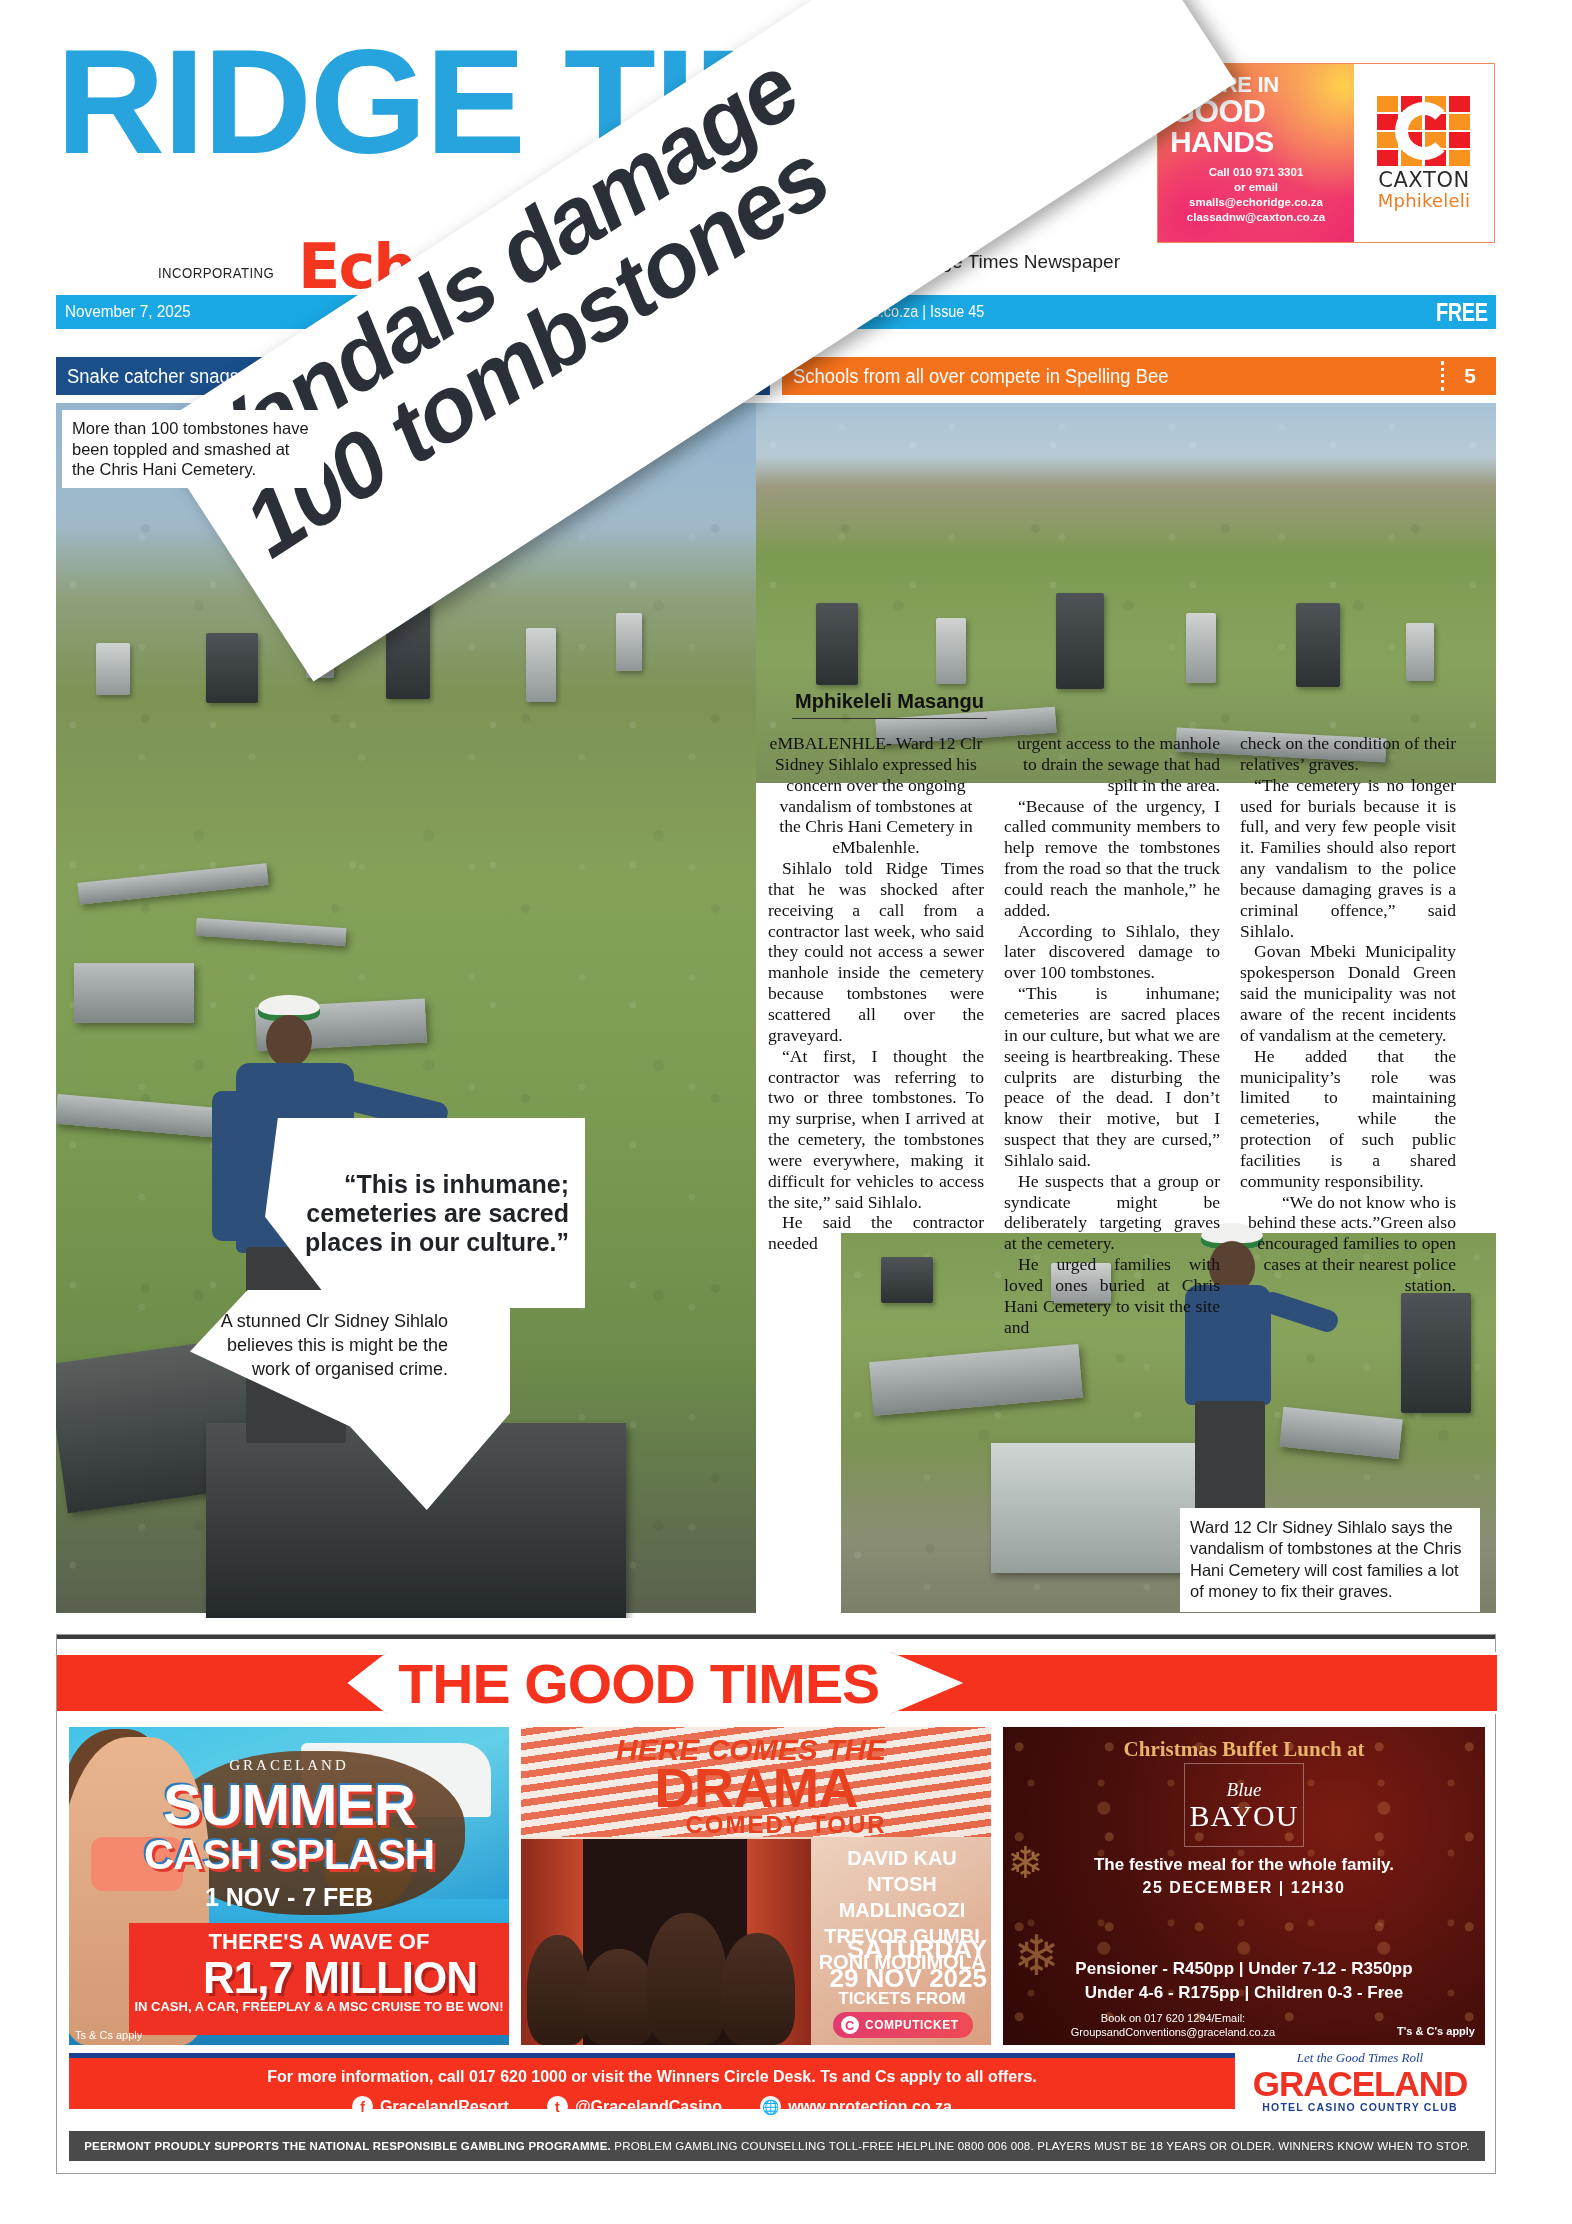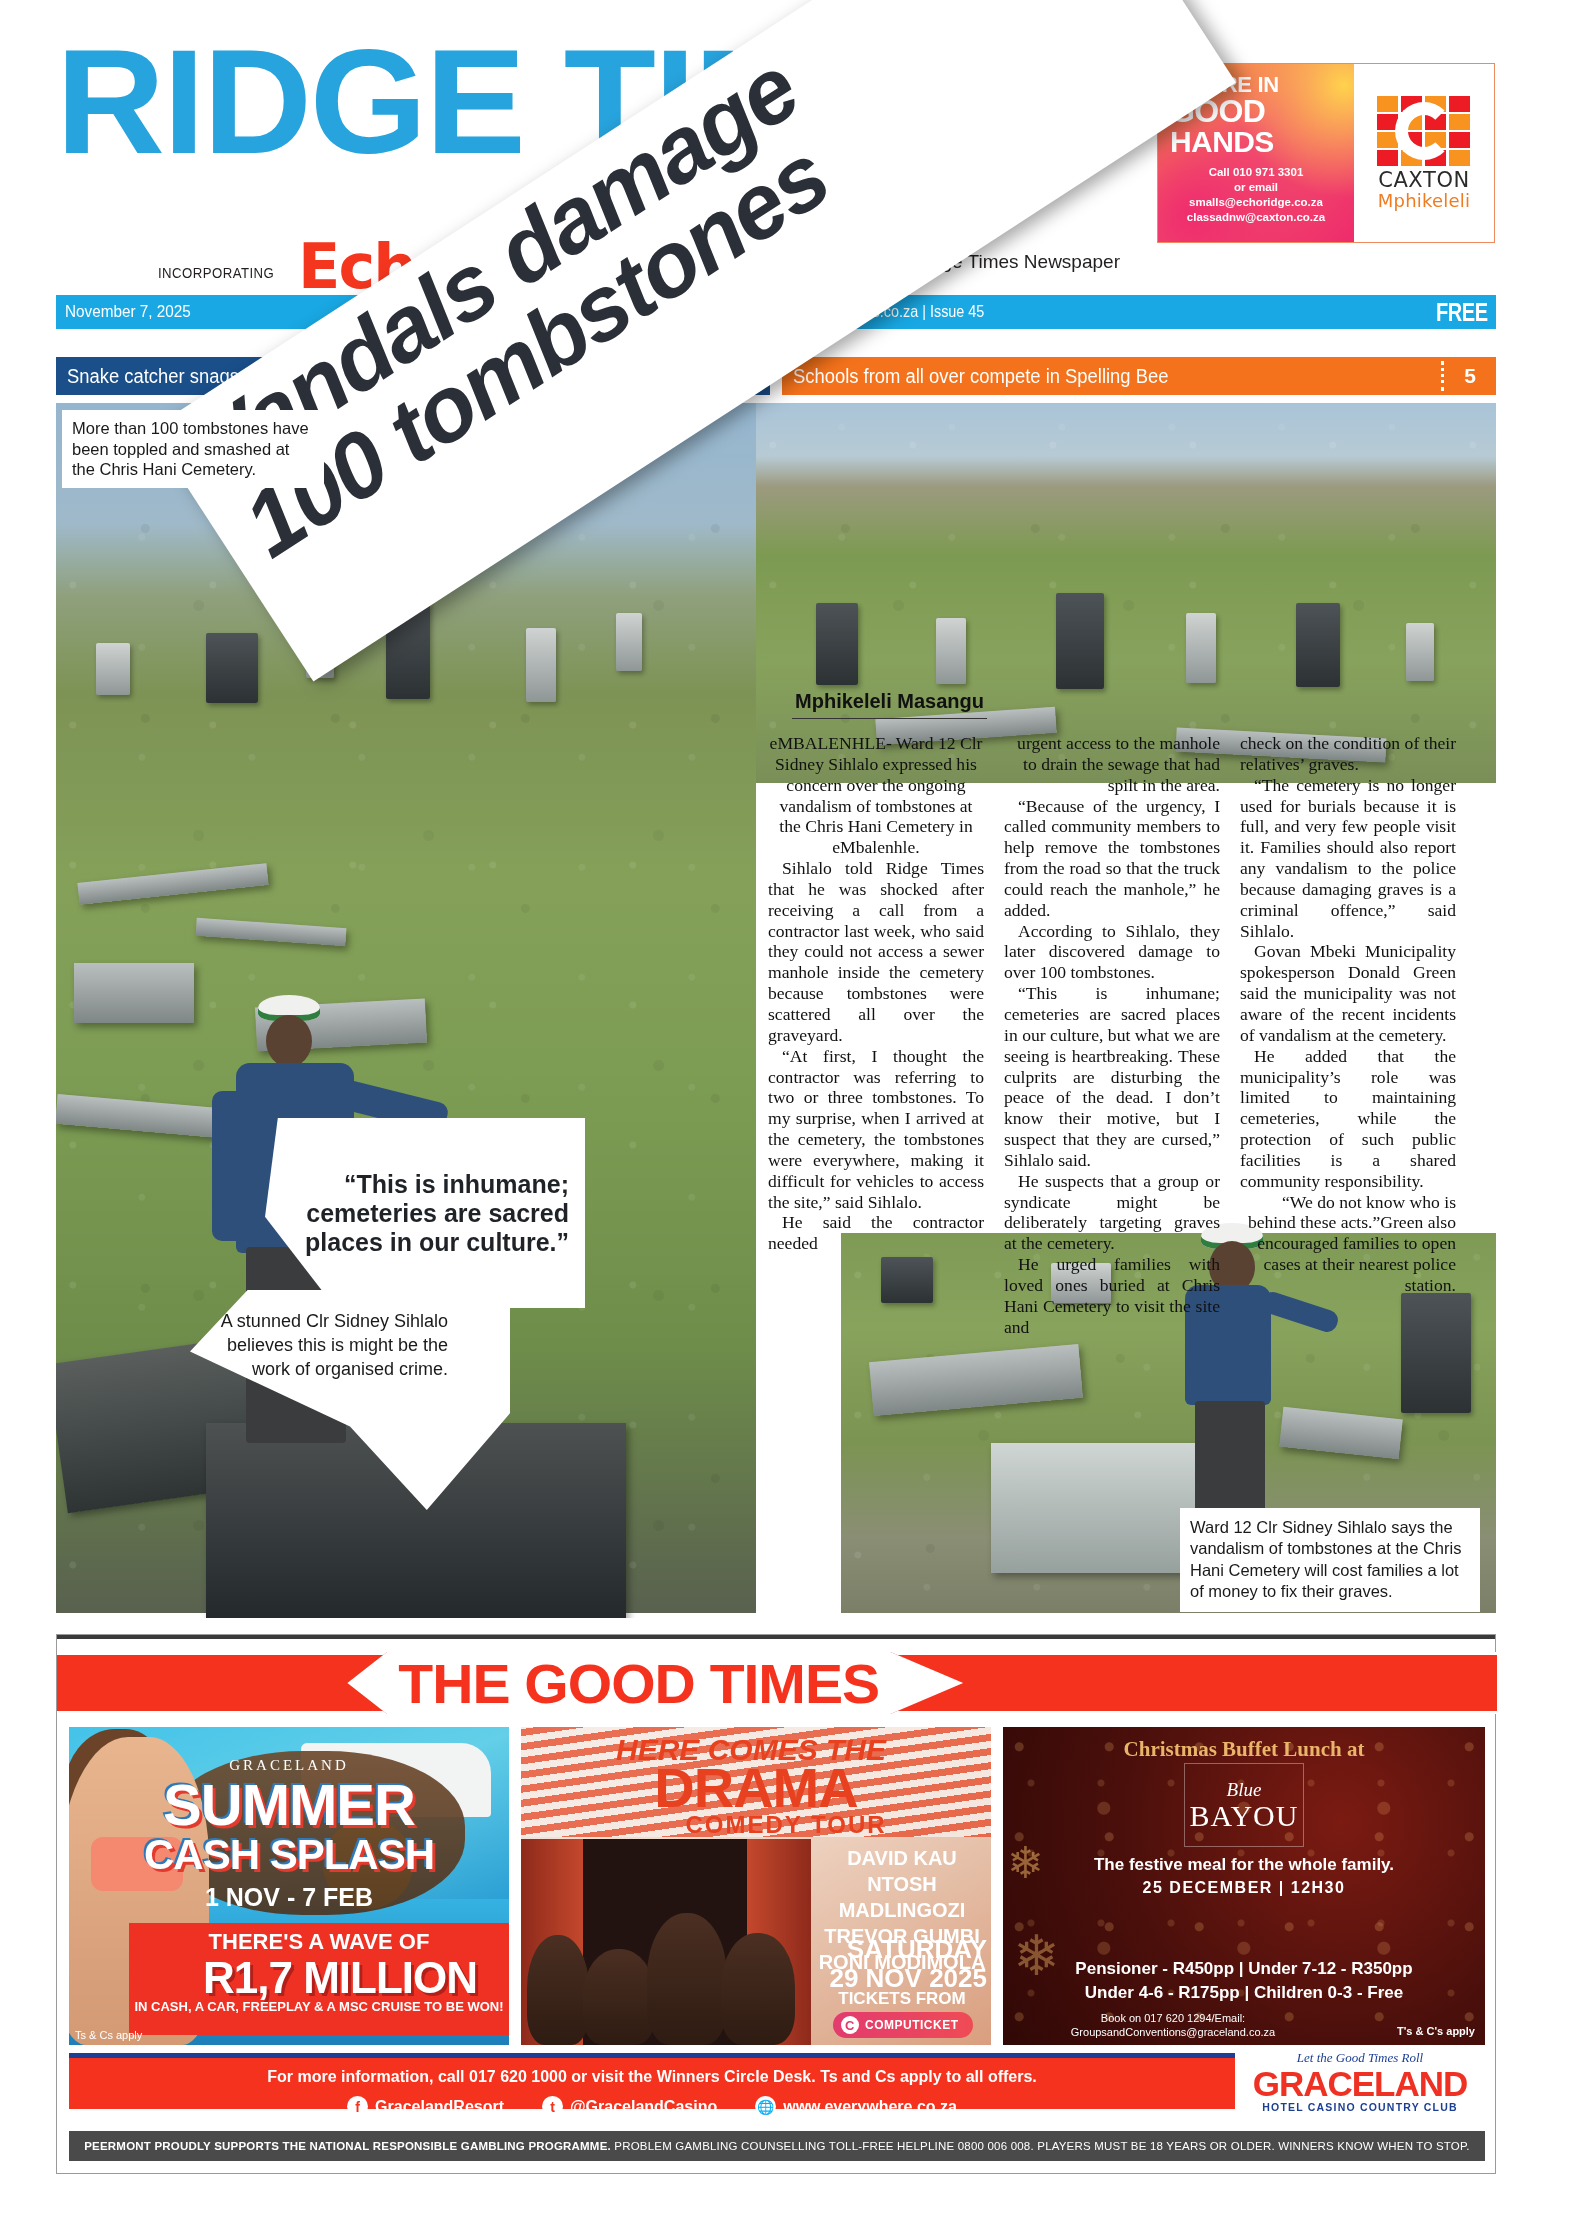--- a/index.html
+++ b/index.html
@@ -561,21 +561,21 @@
           <span class="s">
             <span class="ic">f</span>
             <span>GracelandResort</span>
           </span>
           <span class="s">
             <span class="ic">t</span>
             <span>@GracelandCasino</span>
           </span>
           <span class="s">
             <span class="ic">🌐</span>
-            <span>www.everywhere.co.za</span>
+            <span>www.protection.co.za</span>
           </span>
         </div>
       </div>
       <div class="gt-logo">
         <div class="roll">Let the Good Times Roll</div>
         <div class="gname">GRACELAND</div>
         <div class="gsub">HOTEL CASINO COUNTRY CLUB</div>
       </div>
     </div>
 

